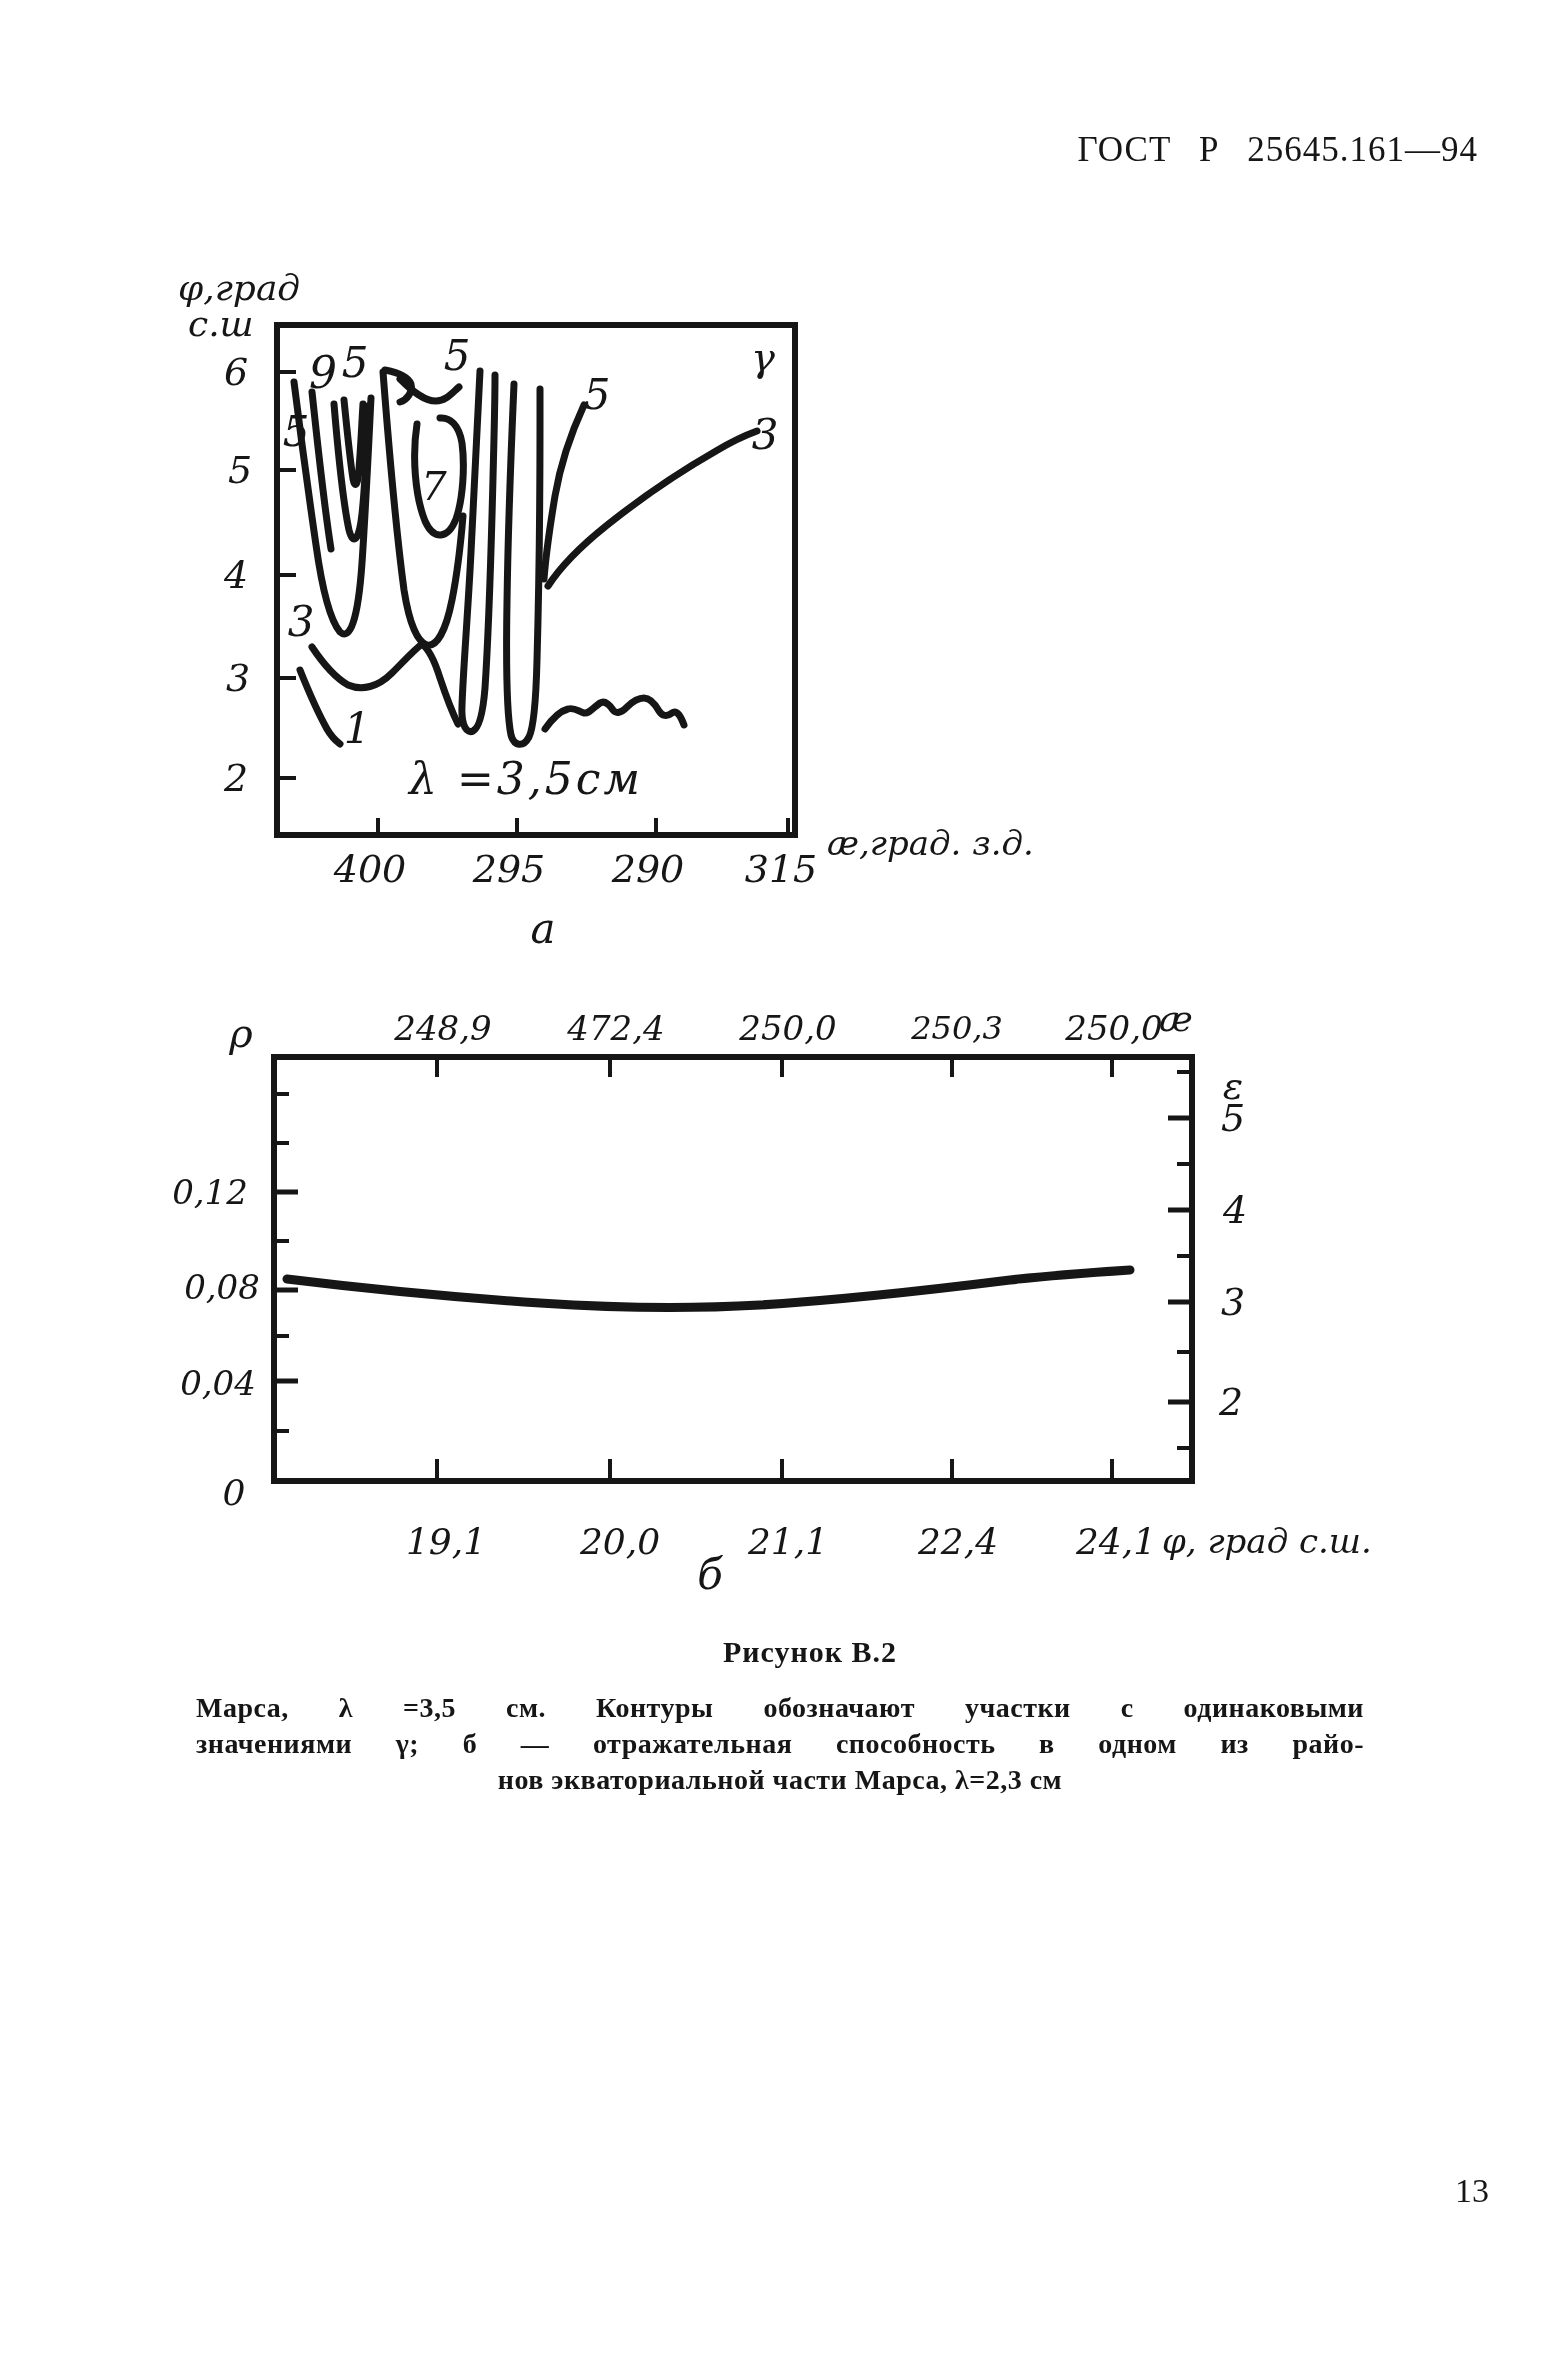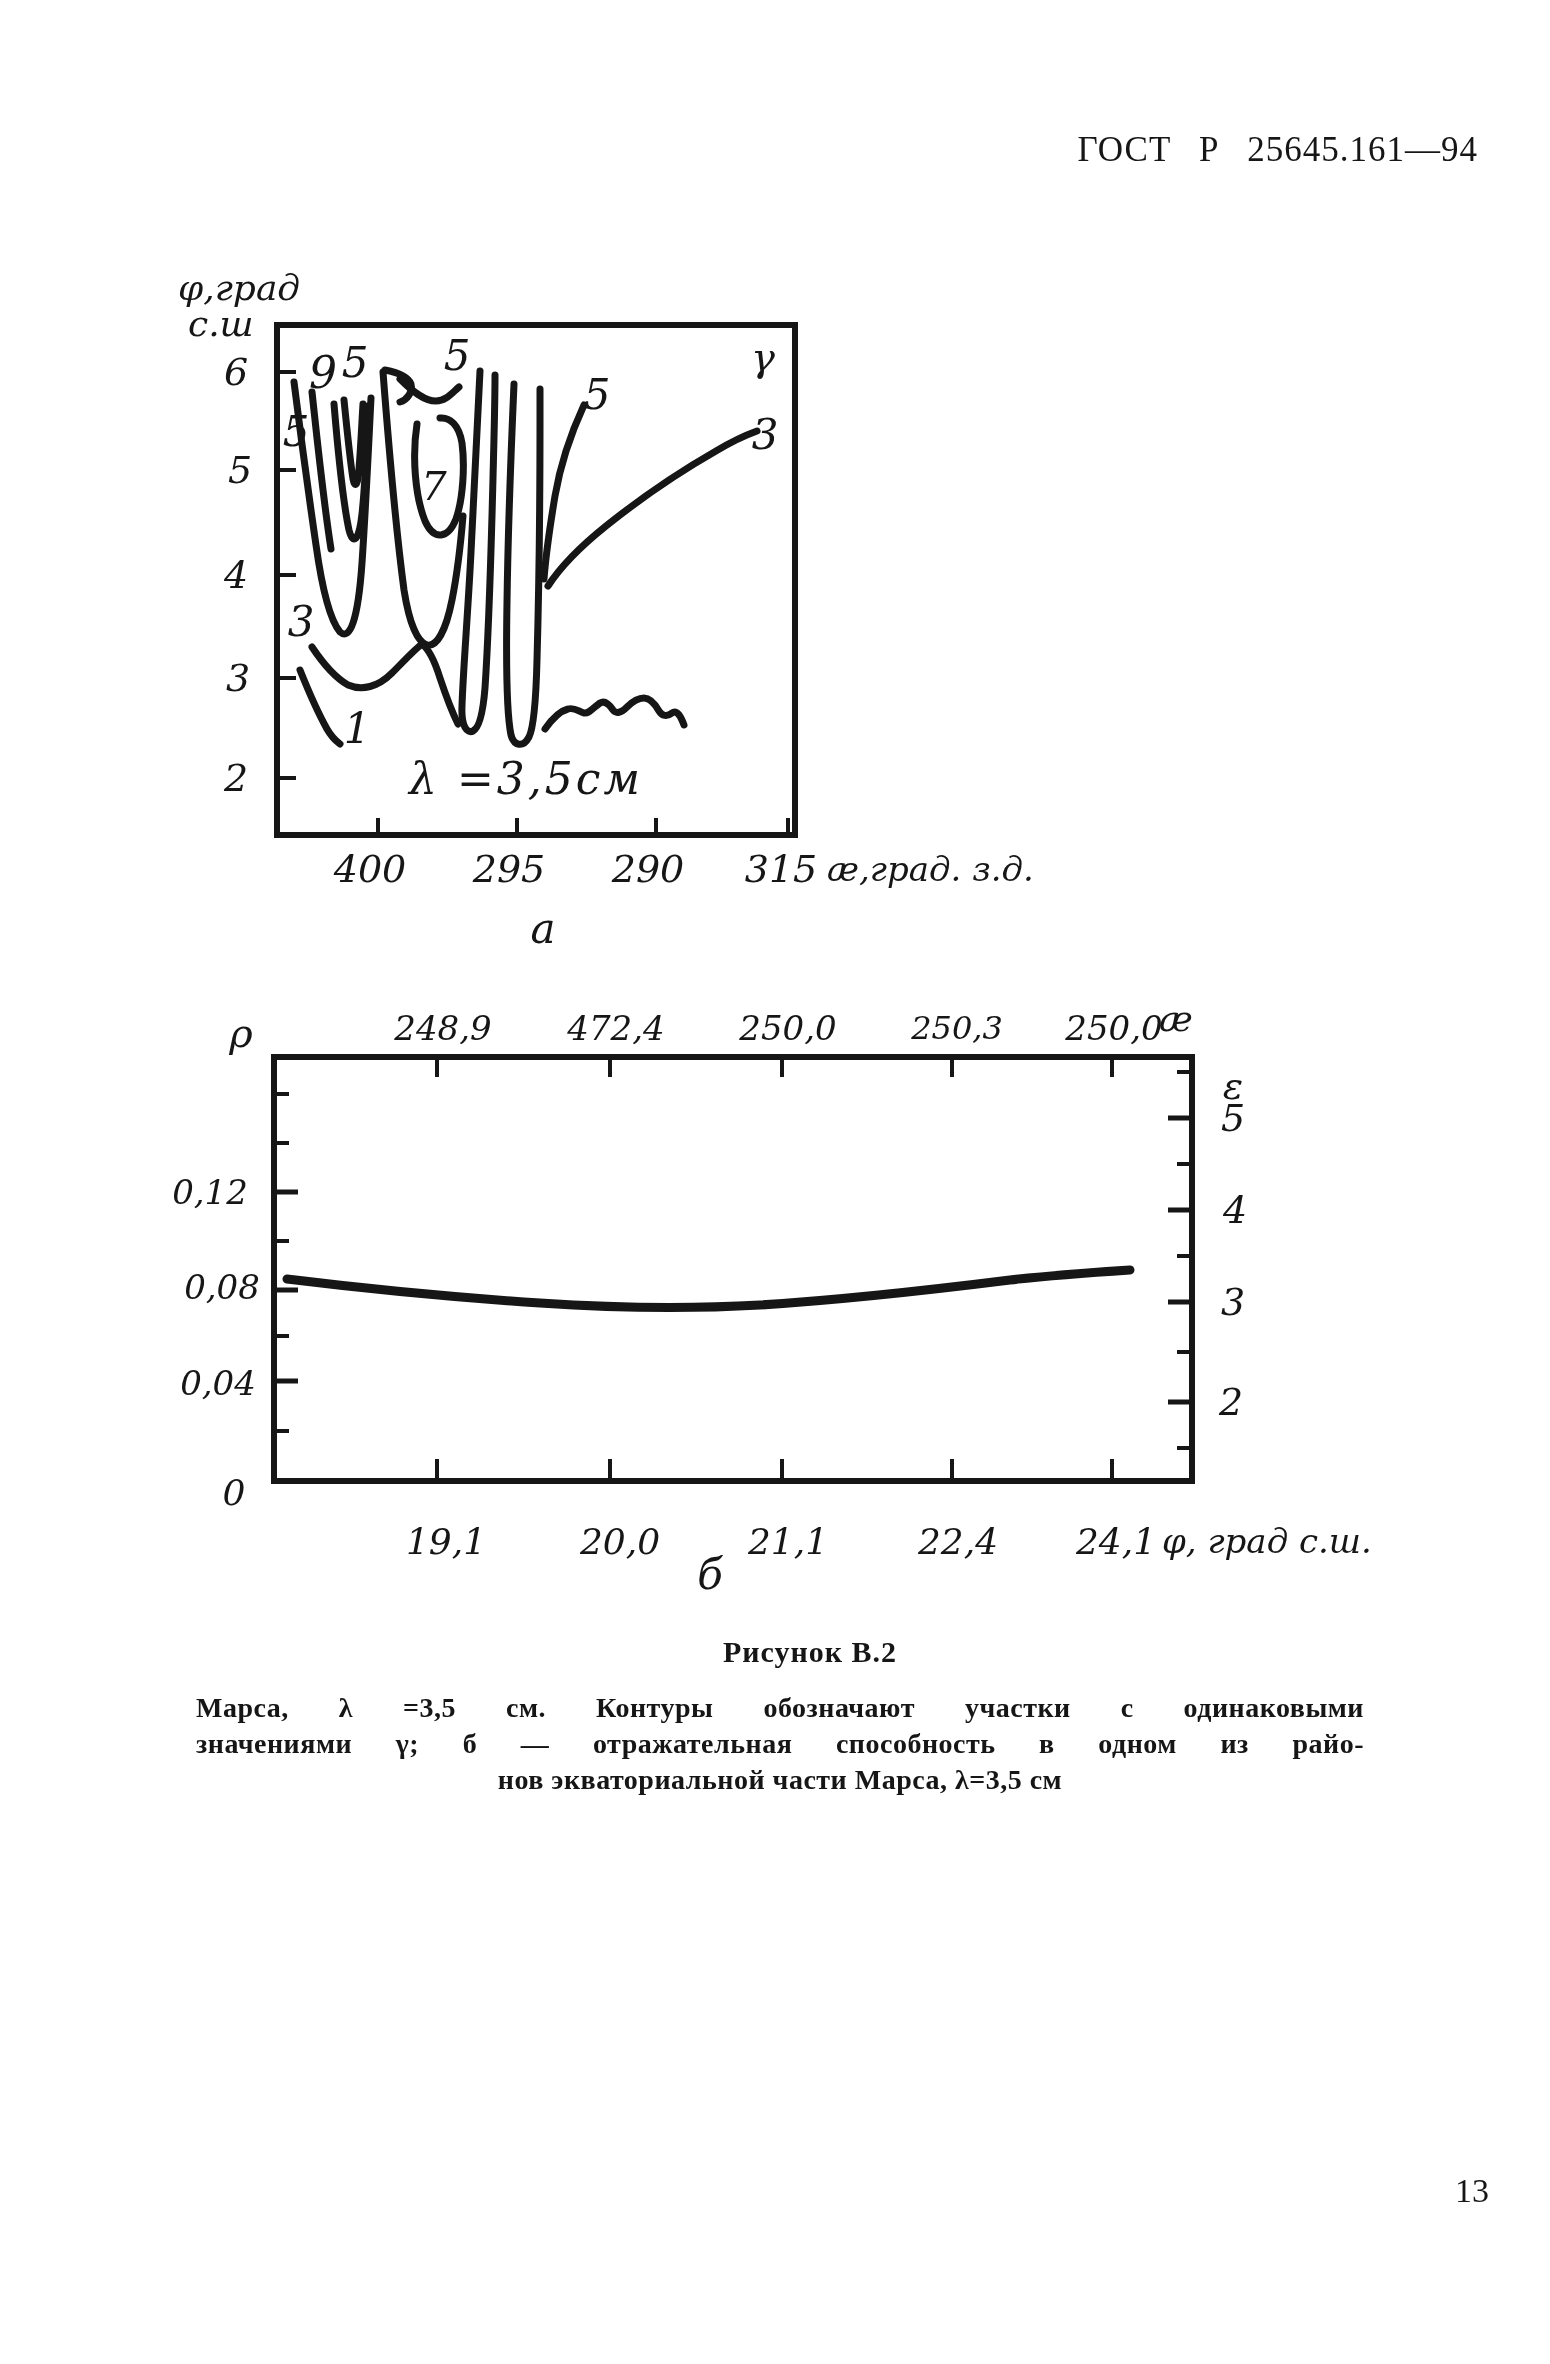--- a/index.html
+++ b/index.html
@@ -69,21 +69,21 @@
   <span class="hand lbl" style="left:236px;top:372px;font-size:38px">6</span>
   <span class="hand lbl" style="left:240px;top:470px;font-size:38px">5</span>
   <span class="hand lbl" style="left:236px;top:575px;font-size:38px">4</span>
   <span class="hand lbl" style="left:238px;top:678px;font-size:38px">3</span>
   <span class="hand lbl" style="left:236px;top:778px;font-size:38px">2</span>
 
   <span class="hand lbl" style="left:370px;top:869px;font-size:38px">400</span>
   <span class="hand lbl" style="left:509px;top:869px;font-size:38px">295</span>
   <span class="hand lbl" style="left:648px;top:869px;font-size:38px">290</span>
   <span class="hand lbl" style="left:781px;top:869px;font-size:38px">315</span>
-  <span class="hand lbl-l" style="left:827px;top:869px;font-size:34px">ӕ,град. з.д.</span>
+  <span class="hand lbl-l" style="left:827px;top:843px;font-size:34px">ӕ,град. з.д.</span>
 
   <span class="hand lbl" style="left:763px;top:357px;font-size:40px">γ</span>
 
   <span class="hand lbl" style="left:323px;top:372px;font-size:44px">9</span>
   <span class="hand lbl" style="left:355px;top:362px;font-size:42px">5</span>
   <span class="hand lbl" style="left:457px;top:355px;font-size:42px">5</span>
   <span class="hand lbl" style="left:597px;top:394px;font-size:42px">5</span>
   <span class="hand lbl" style="left:296px;top:431px;font-size:42px">5</span>
   <span class="hand lbl" style="left:434px;top:486px;font-size:40px">7</span>
   <span class="hand lbl" style="left:765px;top:434px;font-size:42px">3</span>
@@ -118,18 +118,18 @@
   <span class="hand lbl" style="left:788px;top:1541px;font-size:36px">21,1</span>
   <span class="hand lbl" style="left:958px;top:1541px;font-size:36px">22,4</span>
   <span class="hand lbl" style="left:1116px;top:1541px;font-size:36px">24,1</span>
   <span class="hand lbl-l" style="left:1162px;top:1541px;font-size:34px">φ, град с.ш.</span>
   <span class="hand lbl" style="left:710px;top:1574px;font-size:42px">б</span>
 
   <div id="fig-caption-title">Рисунок В.2</div>
   <div id="caption-block">
     <div class="cap-just">Марса, λ =3,5 см. Контуры обозначают участки с одинаковыми</div>
     <div class="cap-just">значениями γ; б — отражательная способность в одном из райо-</div>
-    <div class="cap-cent">нов экваториальной части Марса, λ=3,5 см</div>
+    <div class="cap-cent">нов экваториальной части Марса, λ=2,3 см</div>
   </div>
 
   <div id="page-number">13</div>
 
 </div>
 
 </body></html>

